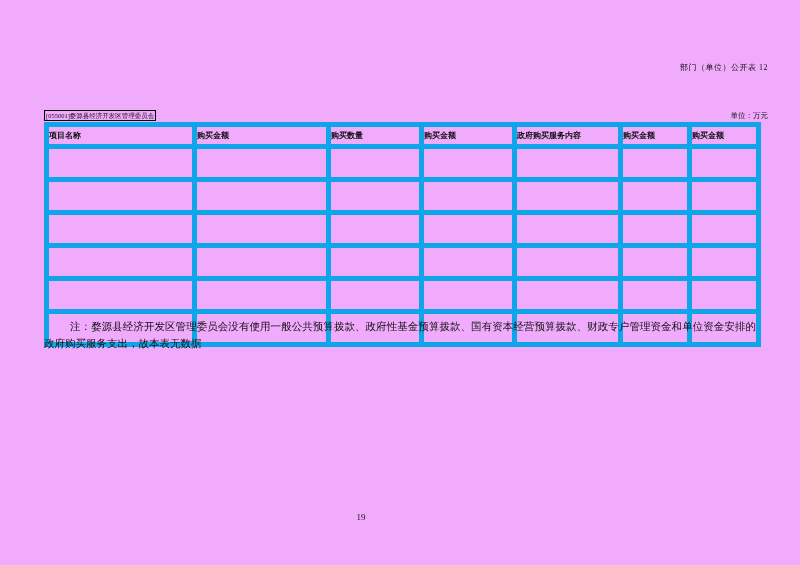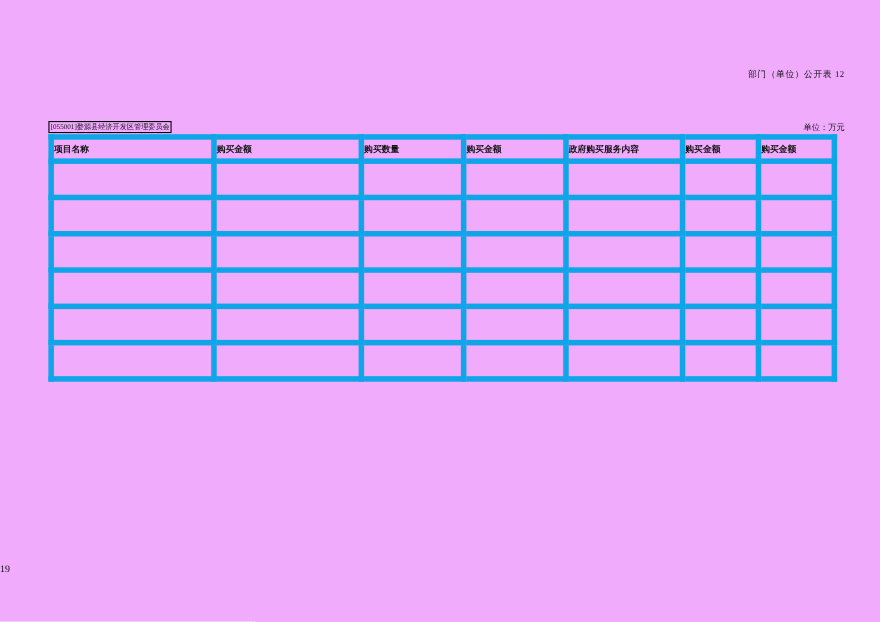--- a/index.html
+++ b/index.html
@@ -99,20 +99,21 @@
   }
   .note .indent {
     display: inline-block;
     width: 26px;
   }
   .page-number {
     position: absolute;
     left: 0;
     top: 512px;
     width: 722px;
+    text-align: center;
     font-size: 9px;
     color: #111;
   }
 </style>
 </head>
 <body>
 
 <div class="page">
 
   <div class="header-right">部门（单位）公开表 12</div>
@@ -194,16 +195,17 @@
         <td></td>
         <td></td>
         <td></td>
         <td></td>
         <td></td>
         <td></td>
       </tr>
     </tbody>
   </table>
 
+  <div class="note"><span class="indent"></span><span>注：婺源县经济开发区管理委员会没有使用一般公共预算拨款、政府性基金预算拨款、国有资本经营预算拨款、财政专户管理资金和单位资金安排的政府购买服务支出，故本表无数据</span></div>
 
   <div class="page-number">19</div>
 
 </div>
 
 </body></html>

